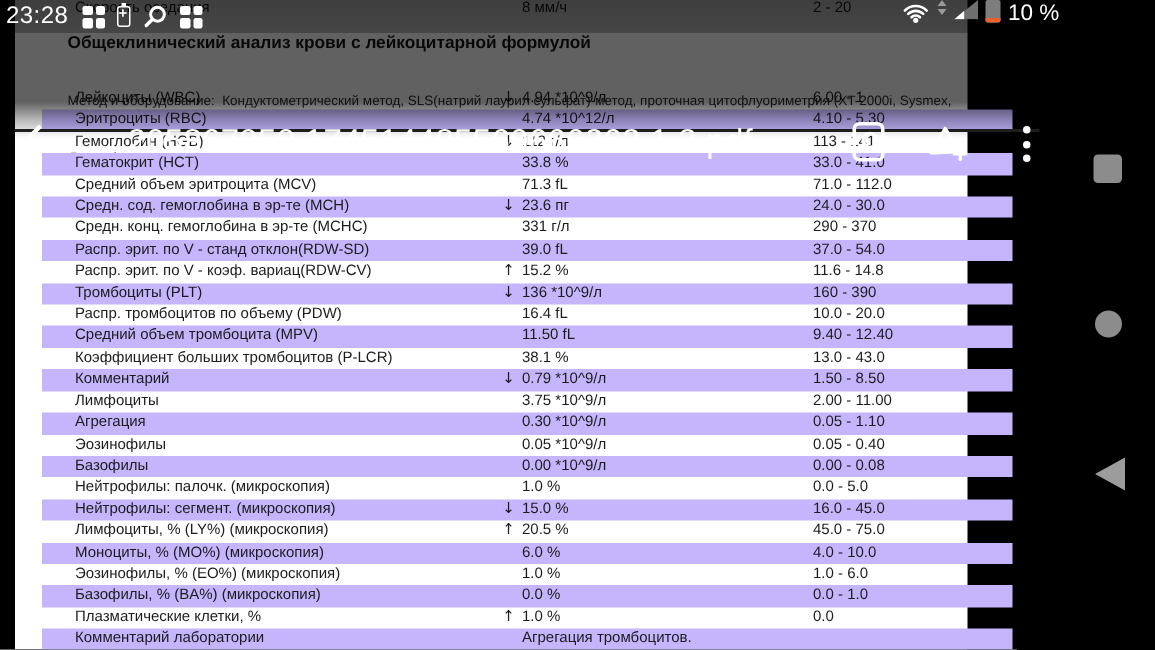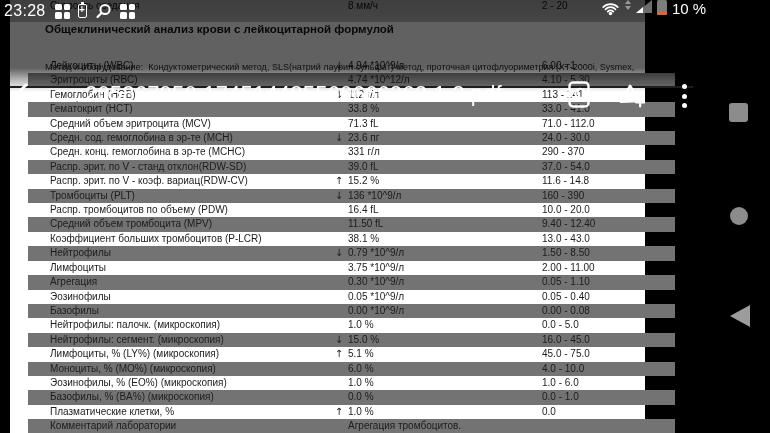--- a/index.html
+++ b/index.html
@@ -12,21 +12,21 @@
 
   
   .page{position:absolute;left:10px;top:0;width:635px;height:433px;background:#fff;}
   .doc-title{position:absolute;left:35px;top:23px;font-size:11.5px;font-weight:bold;color:#151515;white-space:nowrap;}
   .doc-method{position:absolute;left:35px;top:36px;font-size:9px;color:#2b2b2b;line-height:12.5px;white-space:pre;}
   .divider{position:absolute;left:0;top:86px;width:683px;height:2px;background:#212121;}
 
   .results{position:absolute;left:18px;top:59px;width:647px;}
   .esr-row{position:absolute;left:18px;top:-1px;width:647px;}
   .row{position:relative;height:14.42px;line-height:14.42px;font-size:10px;color:#1c1c1c;}
-  .row.shaded{background:#737373;}
+  .row.shaded{background:#c4b5fd;}
   .c-label{position:absolute;left:22px;white-space:nowrap;}
   .c-arrow{position:absolute;left:303px;width:16px;text-align:center;font-family:"DejaVu Sans",sans-serif;font-size:10px;}
   .c-value{position:absolute;left:320px;white-space:nowrap;}
   .c-range{position:absolute;left:514px;white-space:nowrap;}
 
   
   .scrim{position:absolute;left:0;top:0;width:770px;height:92px;pointer-events:none;
     background:linear-gradient(180deg, rgba(0,0,0,0.66) 0px, rgba(0,0,0,0.62) 22px,
       rgba(0,0,0,0.62) 68px, rgba(0,0,0,0.28) 80px, rgba(0,0,0,0) 92px);}
   .statusbar-extra{position:absolute;left:0;top:0;width:770px;height:22px;background:rgba(0,0,0,0.28);pointer-events:none;}
@@ -163,21 +163,21 @@
     <span class="c-value">11.50 fL</span>
     <span class="c-range">9.40 - 12.40</span>
   </div>
         <div class="row">
     <span class="c-label">Коэффициент больших тромбоцитов (P-LCR)</span>
     <span class="c-arrow"></span>
     <span class="c-value">38.1 %</span>
     <span class="c-range">13.0 - 43.0</span>
   </div>
         <div class="row shaded">
-    <span class="c-label">Нейтрофилы</span>
+    <span class="c-label">Комментарий</span>
     <span class="c-arrow">↓</span>
     <span class="c-value">0.79 *10^9/л</span>
     <span class="c-range">1.50 - 8.50</span>
   </div>
         <div class="row">
     <span class="c-label">Лимфоциты</span>
     <span class="c-arrow"></span>
     <span class="c-value">3.75 *10^9/л</span>
     <span class="c-range">2.00 - 11.00</span>
   </div>
@@ -207,21 +207,21 @@
   </div>
         <div class="row shaded">
     <span class="c-label">Нейтрофилы: сегмент. (микроскопия)</span>
     <span class="c-arrow">↓</span>
     <span class="c-value">15.0 %</span>
     <span class="c-range">16.0 - 45.0</span>
   </div>
         <div class="row">
     <span class="c-label">Лимфоциты, % (LY%) (микроскопия)</span>
     <span class="c-arrow">↑</span>
-    <span class="c-value">5.1 %</span>
+    <span class="c-value">20.5 %</span>
     <span class="c-range">45.0 - 75.0</span>
   </div>
         <div class="row shaded">
     <span class="c-label">Моноциты, % (MO%) (микроскопия)</span>
     <span class="c-arrow"></span>
     <span class="c-value">6.0 %</span>
     <span class="c-range">4.0 - 10.0</span>
   </div>
         <div class="row">
     <span class="c-label">Эозинофилы, % (EO%) (микроскопия)</span>

